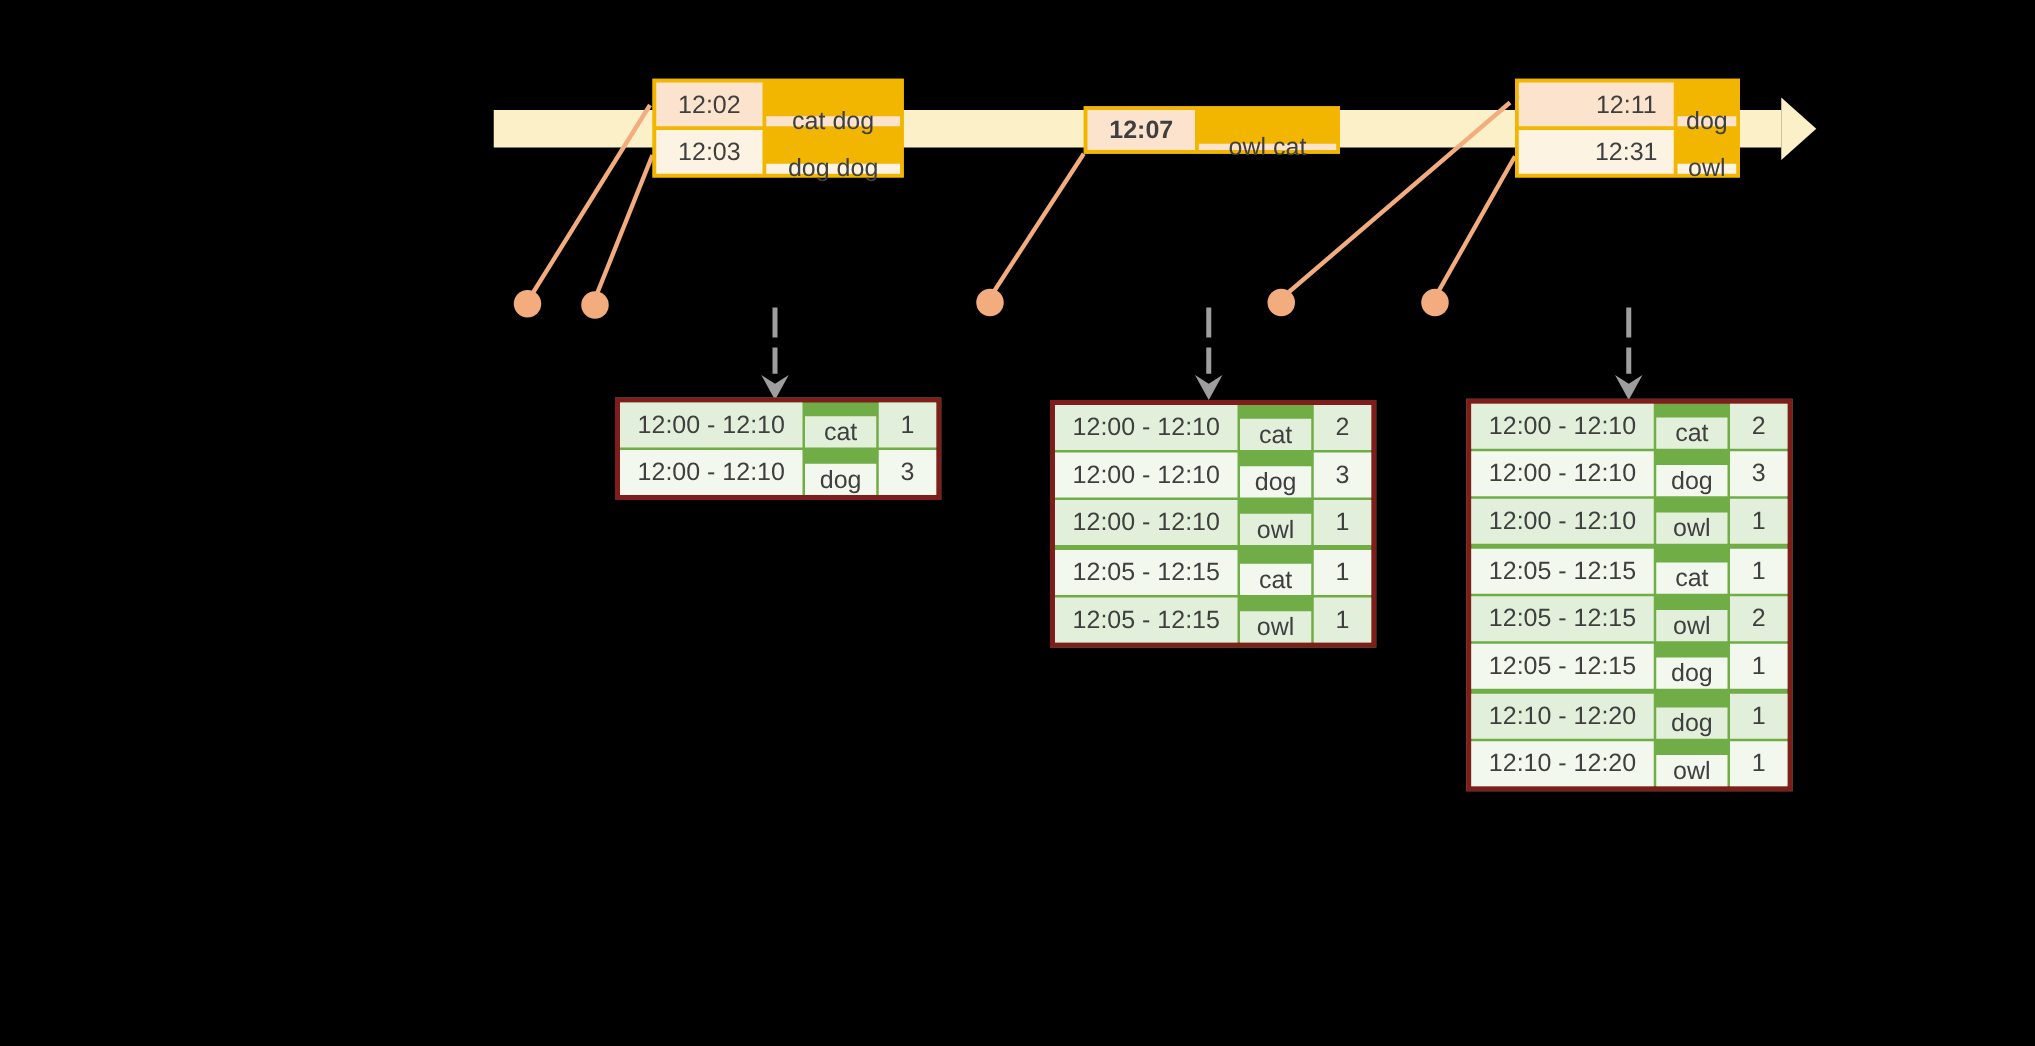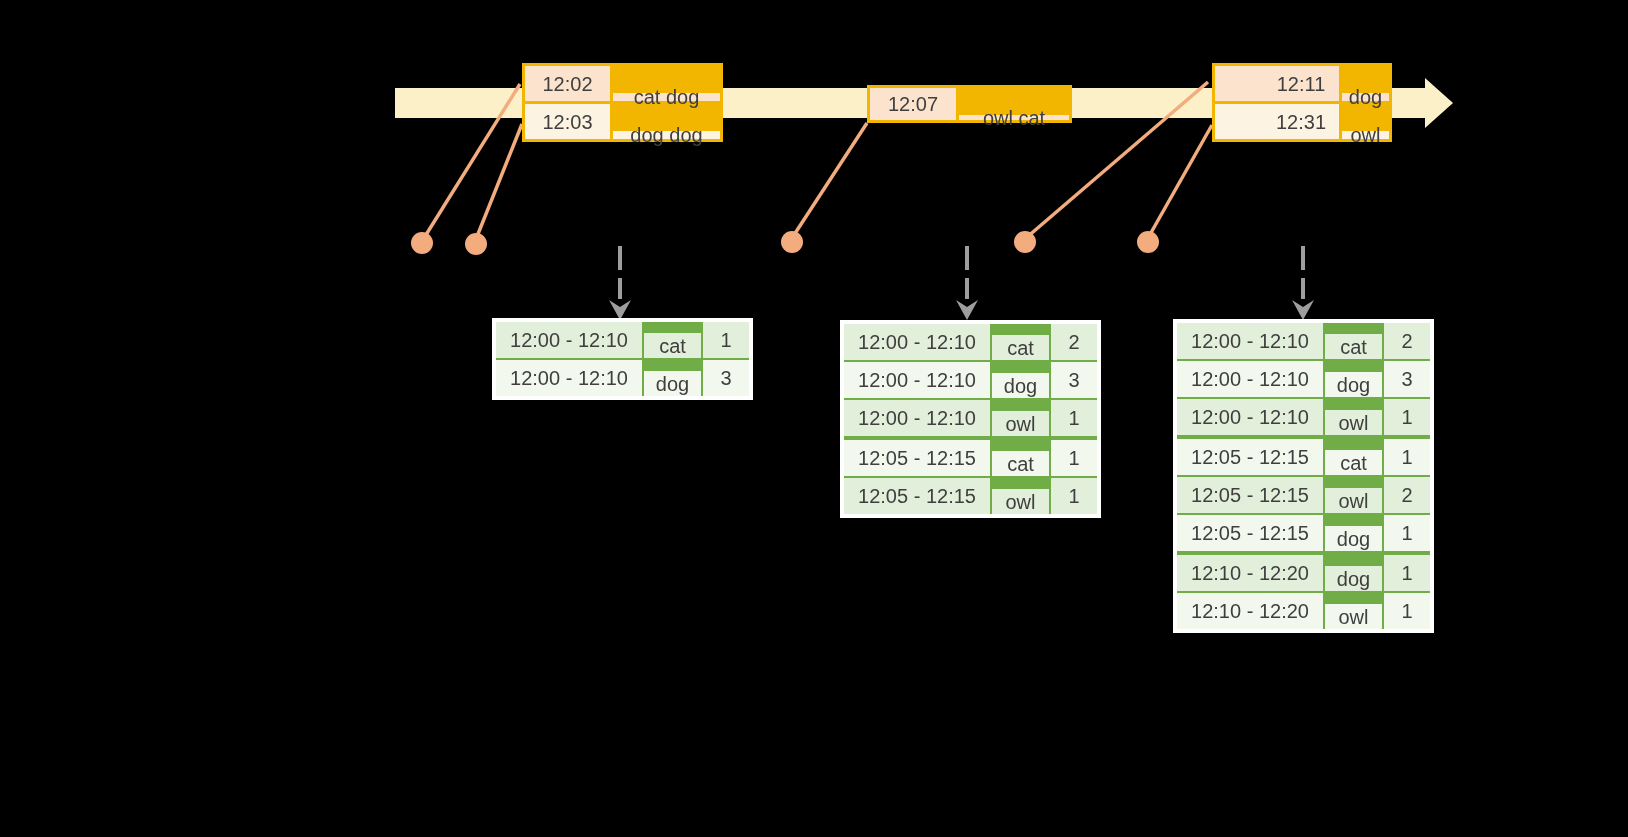--- a/index.html
+++ b/index.html
@@ -44,30 +44,30 @@
     display: flex; flex-direction: column; gap: 3px;
     box-sizing: border-box;
   }
   .erow { display: flex; gap: 3px; height: 35px; }
   .ecell {
     display: flex; align-items: center; justify-content: center;
     font-size: 20px; line-height: 1;
   }
   .etime  { flex: none; width: 85px; }
   .ewords { flex: 1; margin-top: 27px; }
-  .etable-2 .etime { width: 86px; }
+  .etable-2 .etime { width: 86px; font-weight: bold; }
   .etable-3 .etime { width: 76px; padding-left: 48px; }
   .erow:nth-child(odd)  .ecell { background: #FBE3CD; }
   .erow:nth-child(even) .ecell { background: #FDF3E2; }
 
   
   .gtable {
     position: absolute;
     background: #70AD47;
-    border: 4px solid #ffffff;
+    border: 4px solid #7f1d1d;
     display: flex; flex-direction: column; gap: 2px;
     box-sizing: border-box;
   }
   .grow { display: flex; gap: 2px; height: 36px; }
   .grow.group-start { margin-top: 2px; }
   .gcell {
     display: flex; align-items: center; justify-content: center;
     font-size: 20px; line-height: 1;
   }
   .gwindow { width: 146px; }

